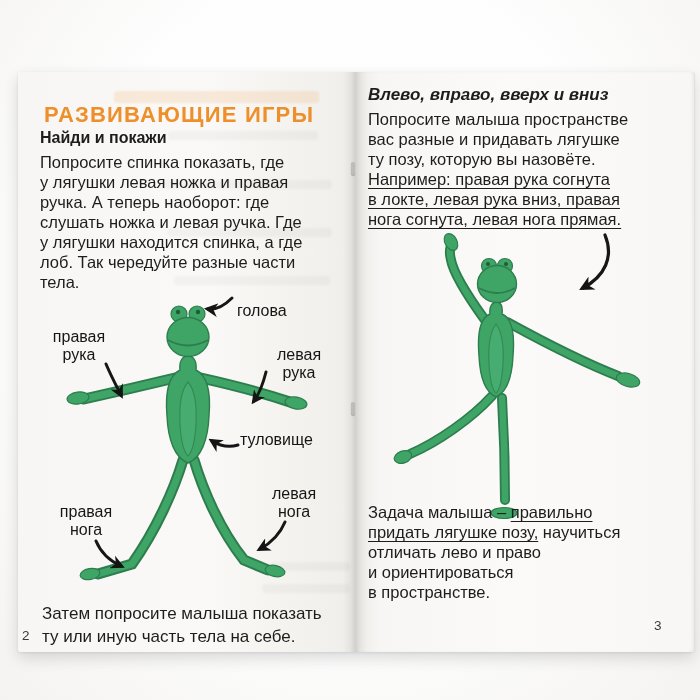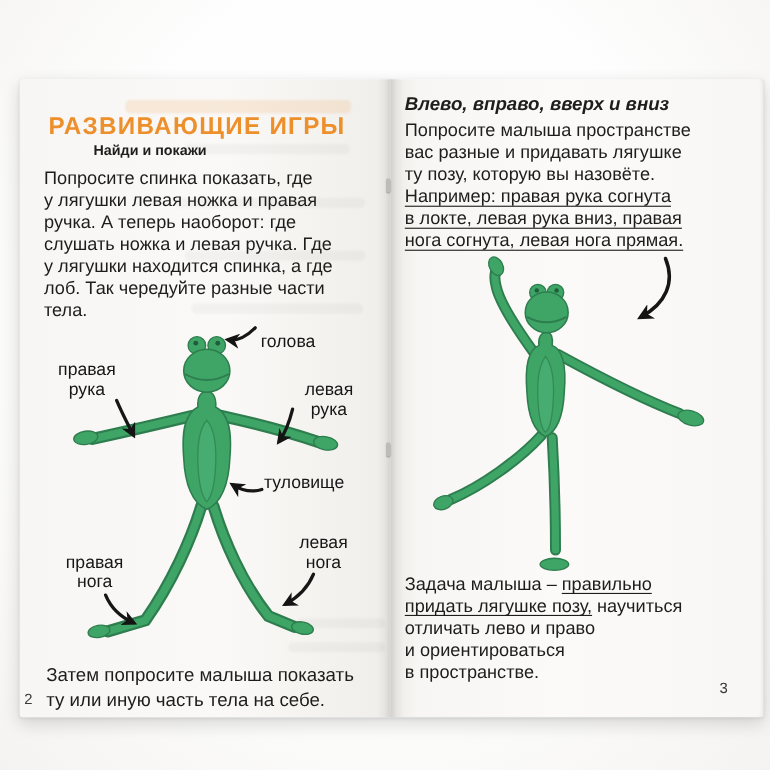--- a/index.html
+++ b/index.html
@@ -28,21 +28,21 @@
   .spine{
     position:absolute;left:325px;top:0;width:24px;height:580px;pointer-events:none;
     background:linear-gradient(to right,rgba(0,0,0,0) 0%,rgba(0,0,0,.04) 30%,rgba(0,0,0,.11) 52%,rgba(0,0,0,.04) 72%,rgba(0,0,0,0) 100%);
   }
   .staple{
     position:absolute;left:333px;width:4px;height:13px;background:#bdbcb9;
     border-radius:2px;box-shadow:0 1px 1px rgba(0,0,0,.25);
   }
   .txt{position:absolute;color:#1d1d1b;white-space:nowrap;}
   .section-heading{font-size:22px;font-weight:700;letter-spacing:1.2px;color:#ed8f2b;}
-  .game-title{font-size:13px;font-weight:700;margin-left:45px;}
+  .game-title{font-size:16px;font-weight:700;}
   .rp-title{font-size:17px;font-weight:700;}
   .ln{height:20px;line-height:20px;font-size:16.5px;}
   .foot-ln{height:23px;line-height:23px;font-size:17px;}
   .u{text-decoration:underline;text-underline-offset:3px;text-decoration-thickness:1.3px;}
   .lbl{position:absolute;font-size:16px;line-height:18px;color:#161616;white-space:nowrap;}
   .lbl-c{text-align:center;}
   .pnum{position:absolute;font-size:13.5px;color:#3a3a3a;}
   .ghost{position:absolute;background:rgba(70,70,70,.045);filter:blur(1px);border-radius:4px;pointer-events:none;}
   .ghost-orange{background:rgba(236,150,60,.16);}
   svg{position:absolute;overflow:visible;}
@@ -189,21 +189,21 @@
         <circle cx="99" cy="34" r="7.5" fill="#3ea566" stroke="#2e7d4e" stroke-width="1.2"></circle>
         <circle cx="115" cy="34" r="7.5" fill="#3ea566" stroke="#2e7d4e" stroke-width="1.2"></circle>
         <circle cx="98" cy="32" r="2" fill="#1f5c3a"></circle>
         <circle cx="116" cy="32" r="2" fill="#1f5c3a"></circle>
         <ellipse cx="107" cy="52" rx="19.5" ry="18.5" fill="#3ea566" stroke="#2e7d4e" stroke-width="1.4"></ellipse>
         <path d="M89,56 Q107,66 125,56" fill="none" stroke="#2e7d4e" stroke-width="1.8"></path>
       </g>
       <path d="M215,3 C224,25 215,44 193,56" fill="none" stroke="#161616" stroke-width="3.2" stroke-linecap="round" marker-end="url(#ah)"></path>
     </svg>
 
-    <div class="txt" style="left:13px;top:449px;">
+    <div class="txt" style="left:13px;top:430px;">
       <div class="ln"><span>Задача малыша – </span><span class="u">правильно</span></div>
       <div class="ln"><span class="u">придать лягушке позу,</span><span> научиться</span></div>
       <div class="ln">отличать лево и право</div>
       <div class="ln">и ориентироваться</div>
       <div class="ln">в пространстве.</div>
     </div>
 
     <div class="pnum" style="left:299px;top:546px;">3</div>
   </div>
 

